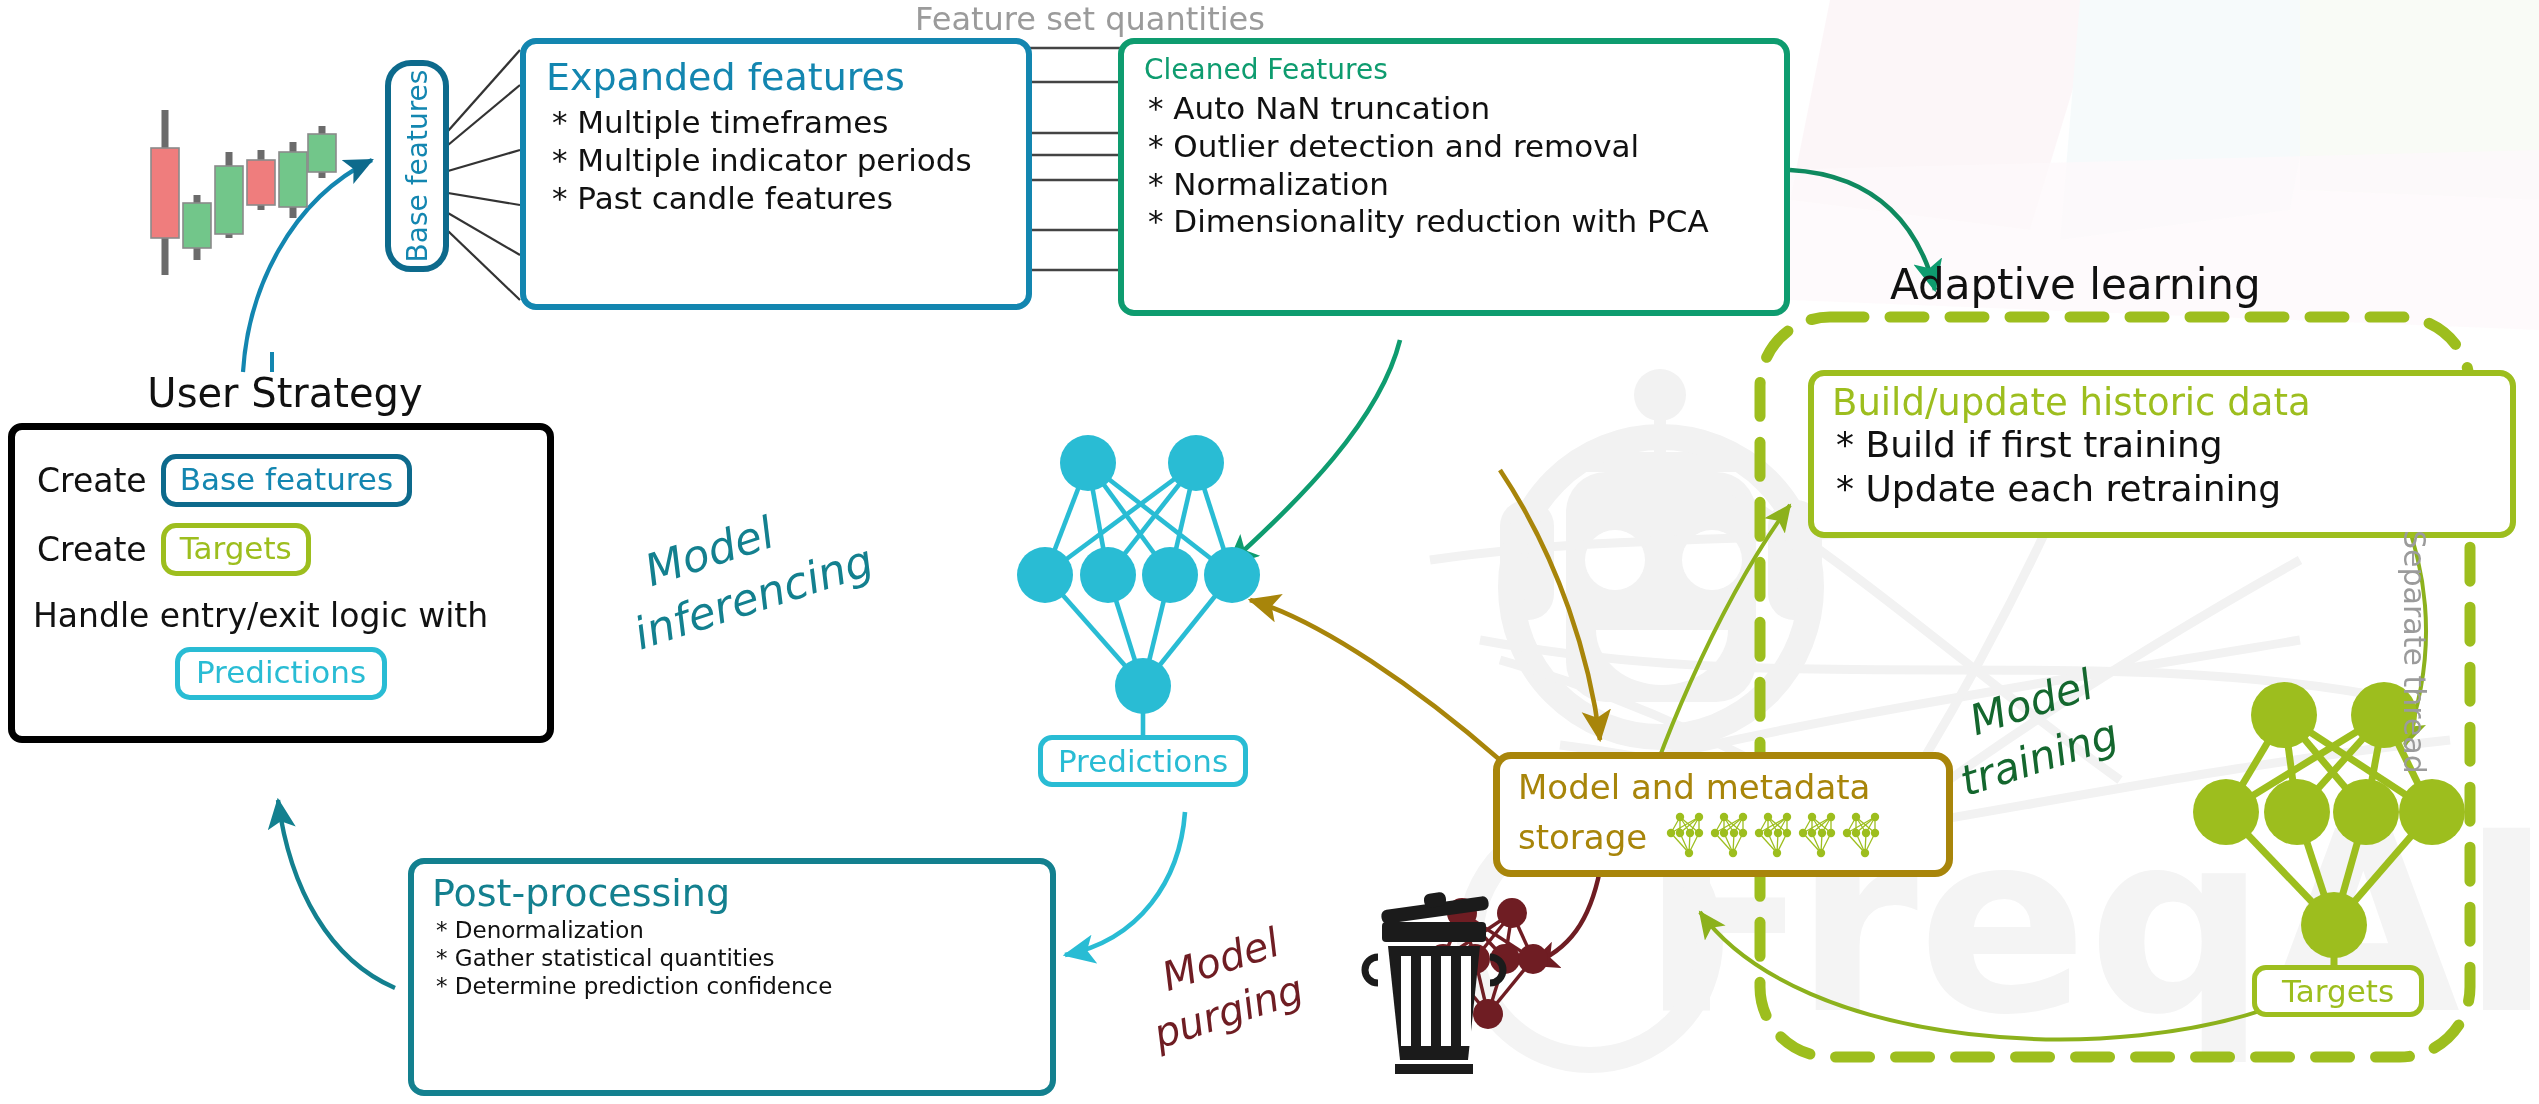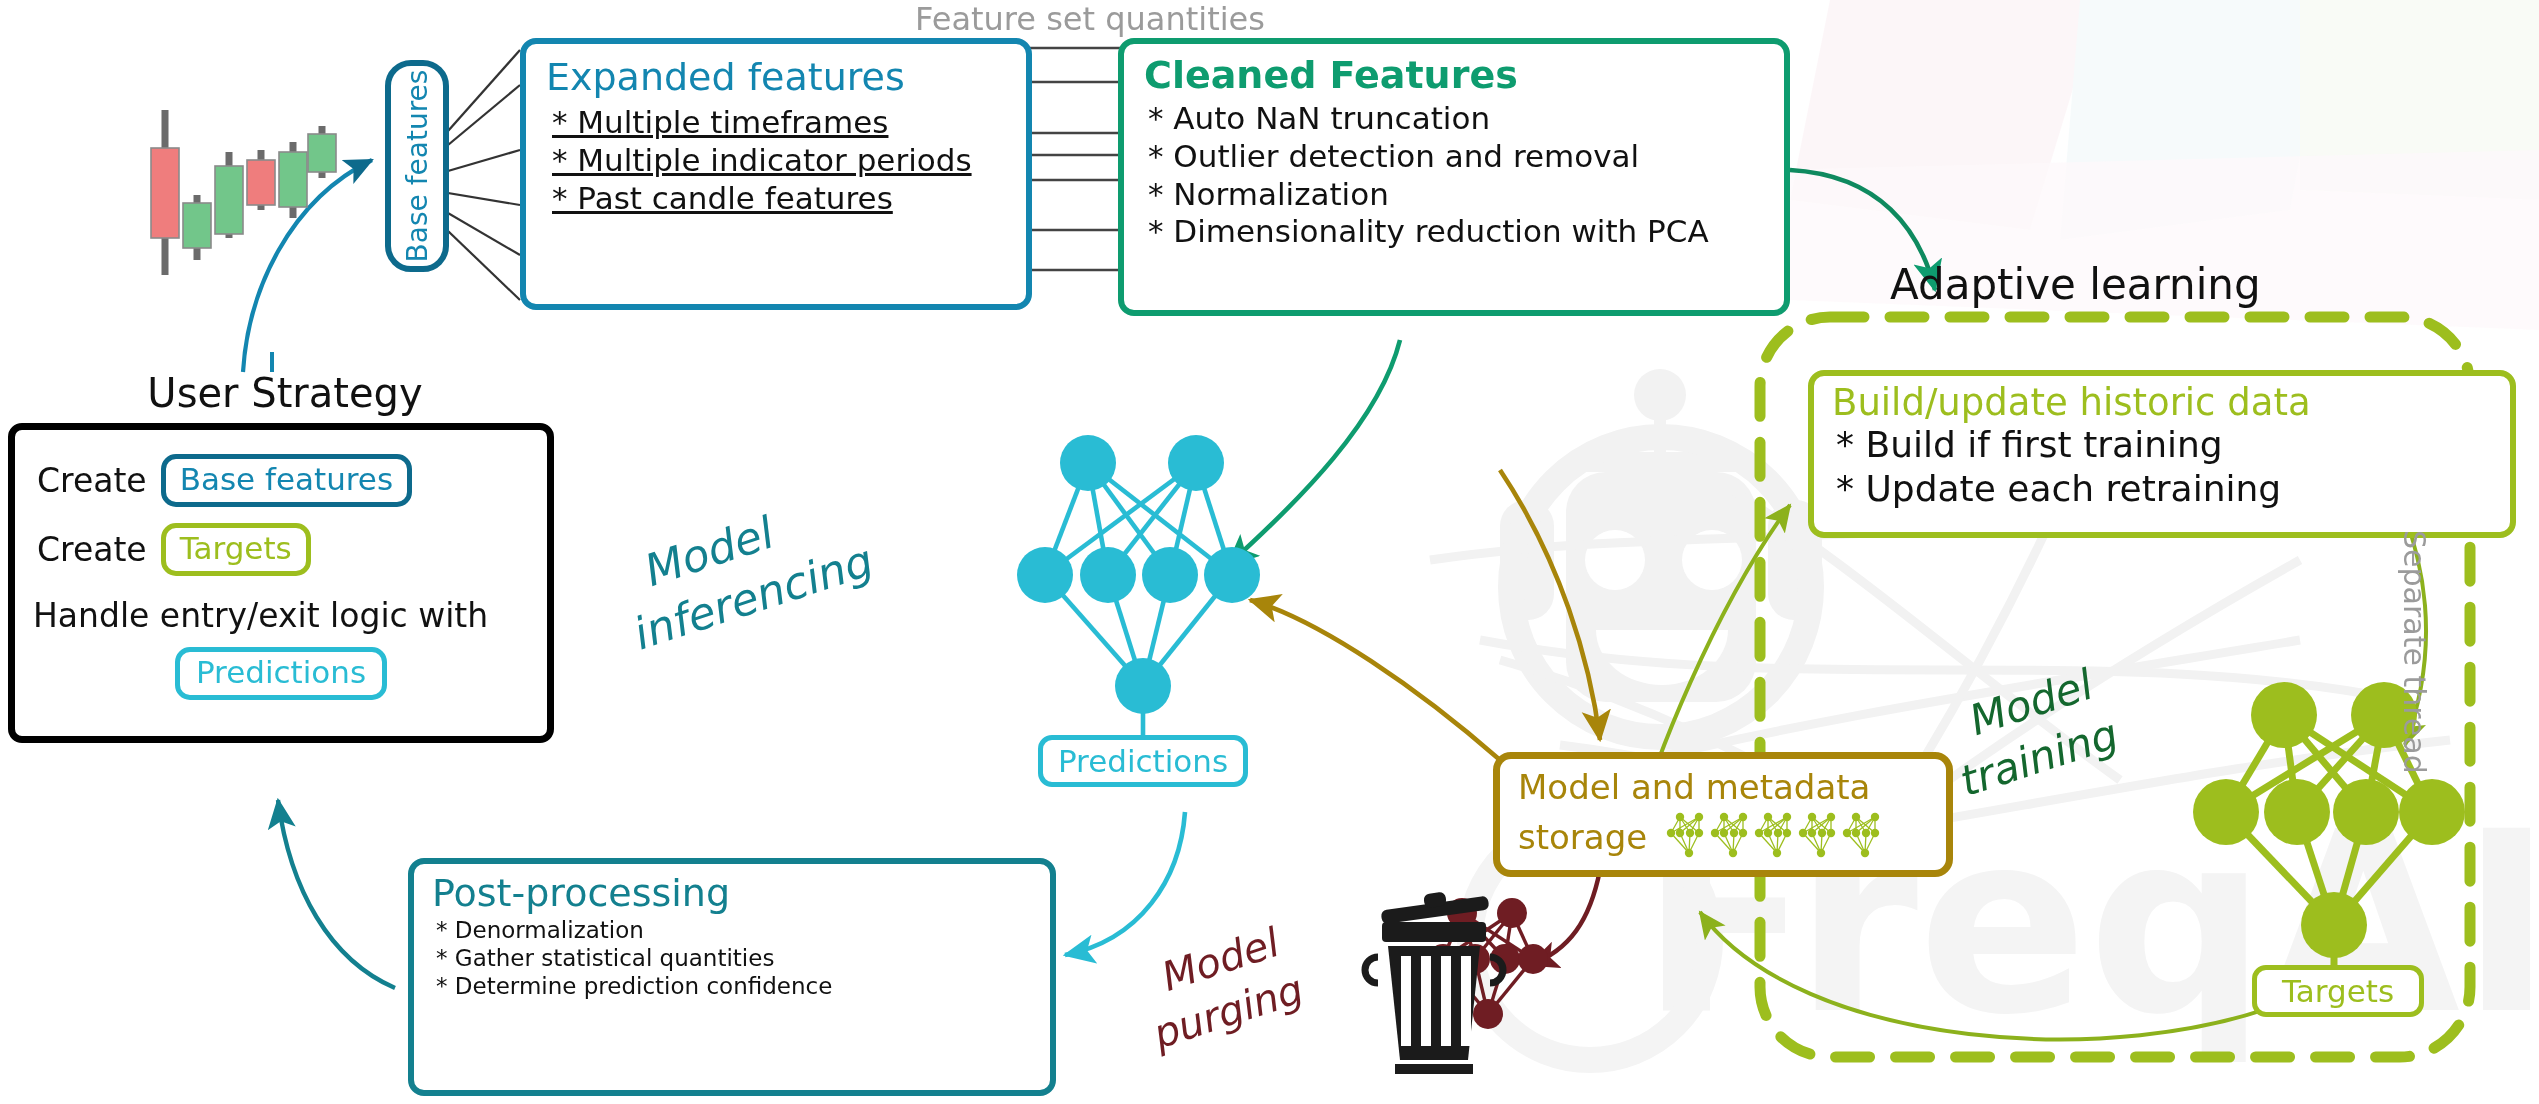--- a/index.html
+++ b/index.html
@@ -263,29 +263,29 @@
   </svg>
 
   <div class="box plain" style="left:860px;top:0px;width:460px;height:44px;font-size:32px;color:#9b9b9b;text-align:center;background:transparent;">Feature set quantities</div>
 
   <div class="rbox" style="position:absolute;left:385px;top:60px;width:52px;height:200px;border-width:6px;border-color:#0d6a8c;border-radius:26px;z-index:6;background:#fff;">
     <div style="position:absolute;left:-74px;top:74px;width:200px;height:52px;transform:rotate(-90deg);display:flex;align-items:center;justify-content:center;font-size:28px;color:#1386b0;white-space:nowrap;">Base features</div>
   </div>
 
   <div class="box rbox" style="left:520px;top:38px;width:512px;height:272px;border-width:6px;border-color:#1386b0;">
     <div class="title" style="margin:14px 0 8px 20px;font-size:38px;color:#1386b0;">Expanded features</div>
-    <div class="bullets" style="margin-left:26px;font-size:31px;text-decoration:underline;">
+    <div class="bullets" style="margin-left:26px;font-size:31px;">
       <div>* Multiple timeframes</div>
       <div>* Multiple indicator periods</div>
       <div>* Past candle features</div>
     </div>
   </div>
 
   <div class="box rbox" style="left:1118px;top:38px;width:672px;height:278px;border-width:6px;border-color:#0e9c6f;">
-    <div class="title" style="margin:12px 0 6px 20px;font-size:38px;color:#0e9c6f;font-weight:bold;">Cleaned Features</div>
+    <div class="title" style="margin:12px 0 6px 20px;font-size:28px;color:#0e9c6f;">Cleaned Features</div>
     <div class="bullets" style="margin-left:24px;font-size:31px;">
       <div>* Auto NaN truncation</div>
       <div>* Outlier detection and removal</div>
       <div>* Normalization</div>
       <div>* Dimensionality reduction with PCA</div>
     </div>
   </div>
 
   <div class="box plain" style="left:75px;top:370px;width:420px;height:46px;font-size:40px;color:#111;text-align:center;background:transparent;">User Strategy</div>
 

